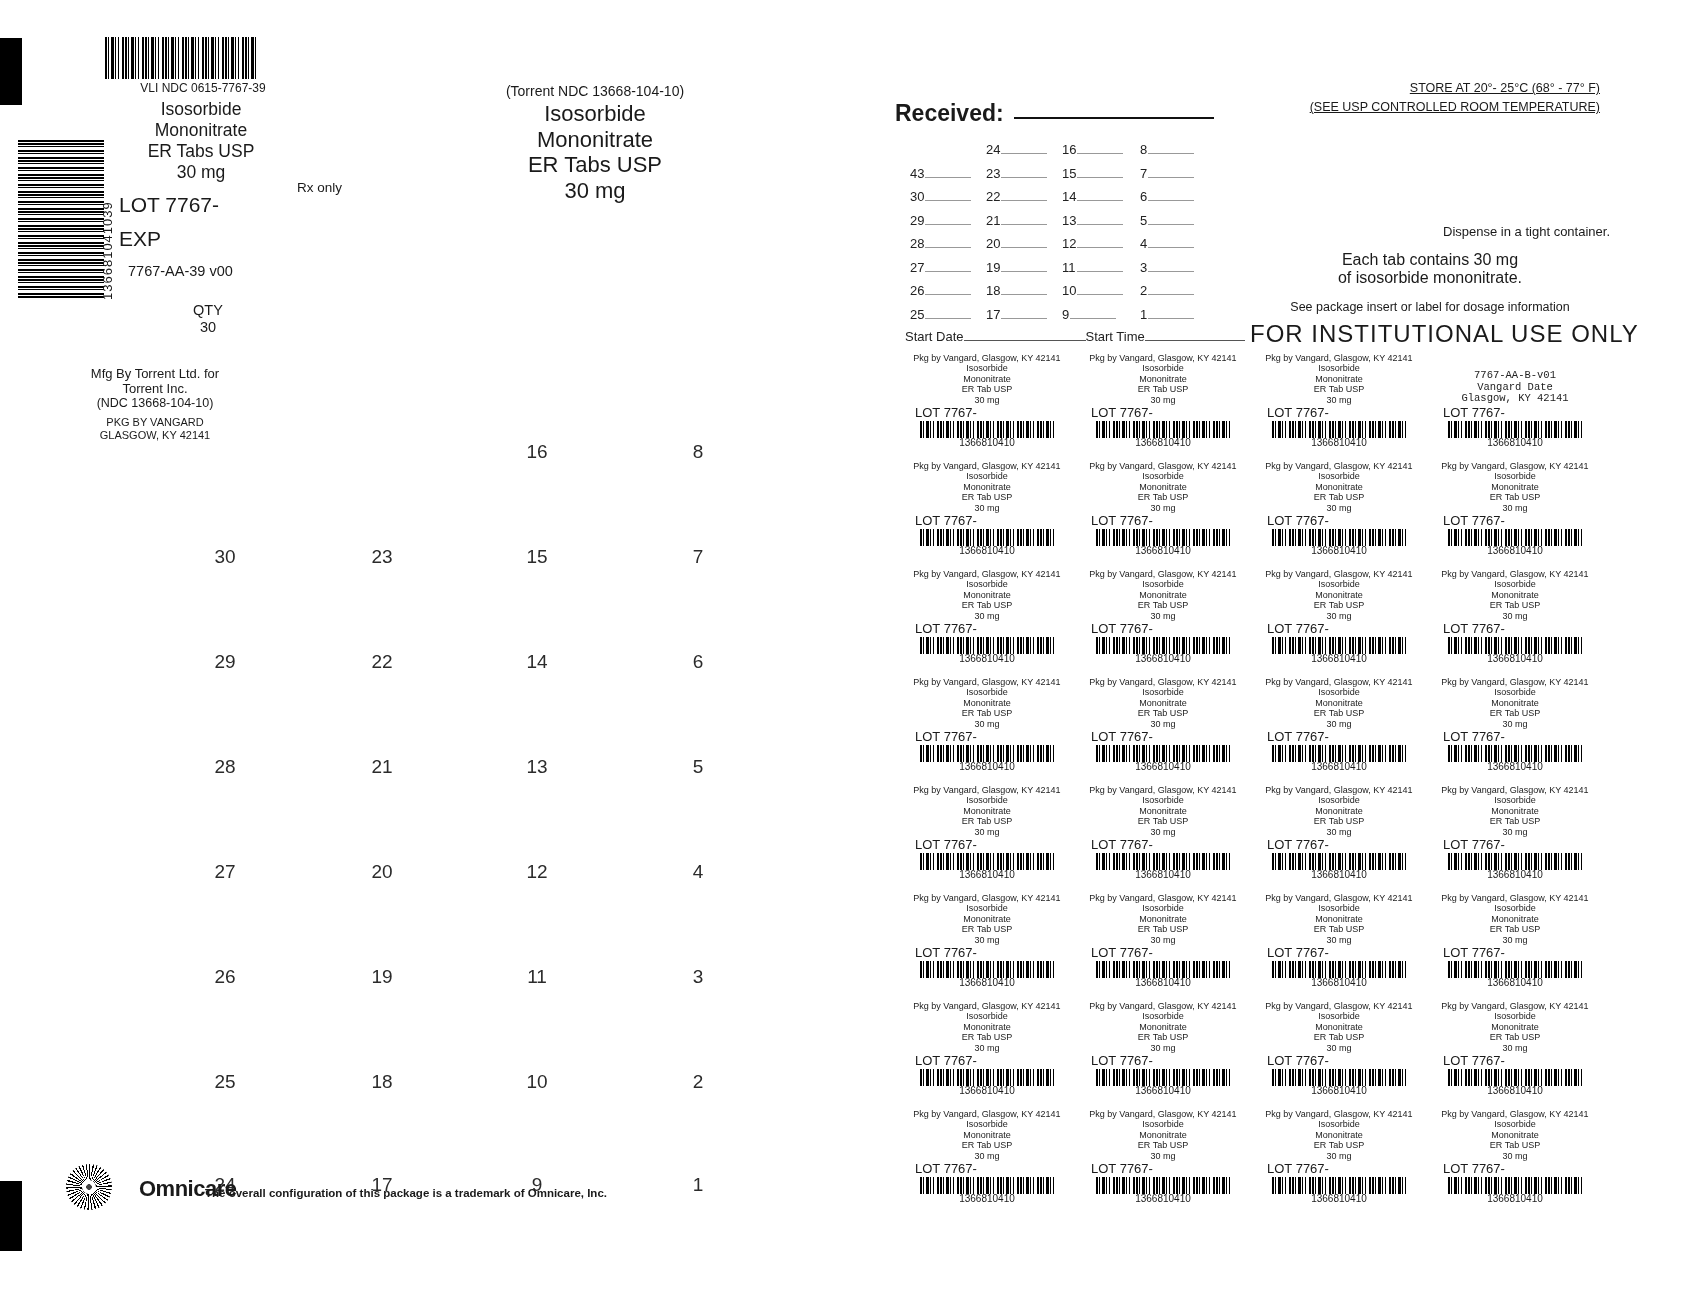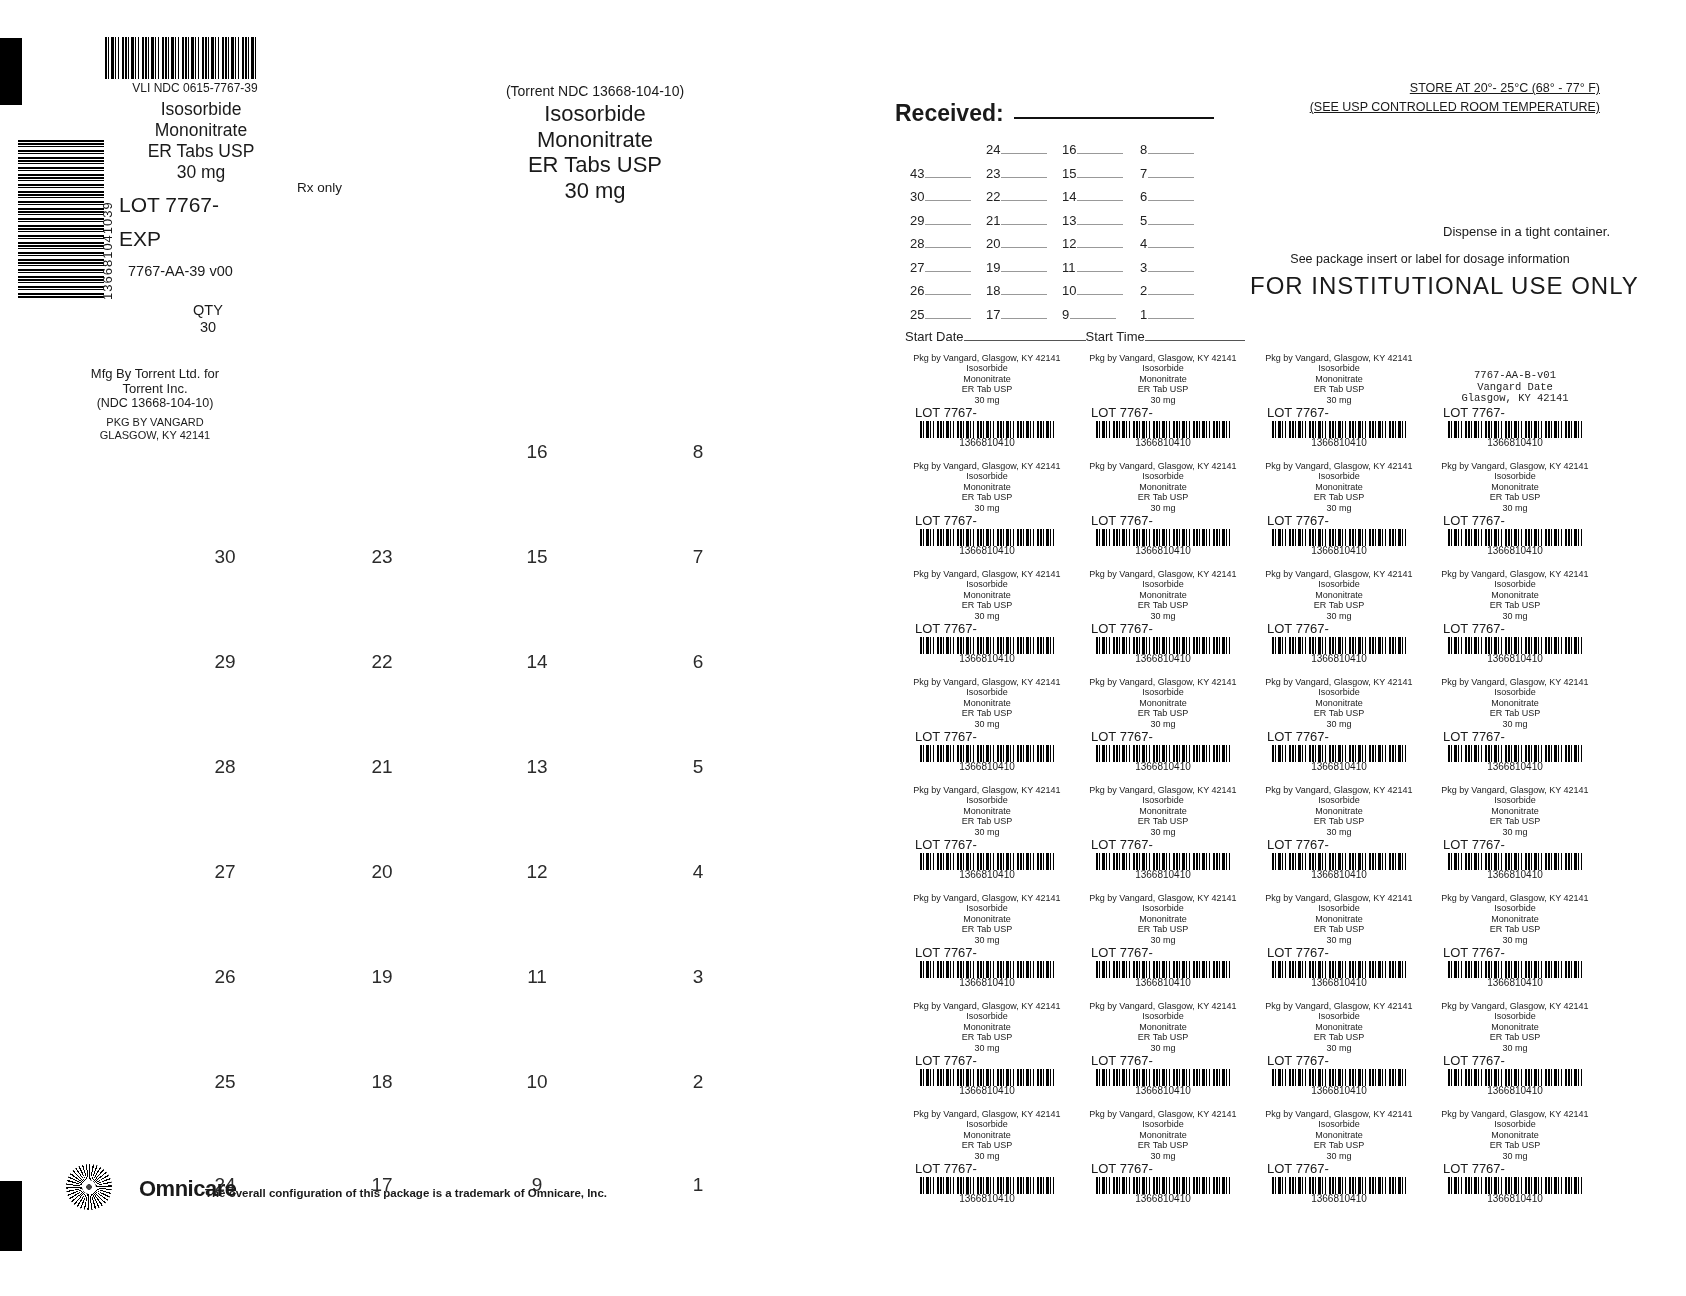--- a/index.html
+++ b/index.html
@@ -20,21 +20,21 @@
   .bc-v{background-color:#fff;background-image:repeating-linear-gradient(to bottom,
       #000 0px,#000 2px,#fff 2px,#fff 3px,
       #000 3px,#000 5px,#fff 5px,#fff 6px,
       #000 6px,#000 7px,#fff 7px,#fff 10px,
       #000 10px,#000 12px,#fff 12px,#fff 13px,
       #000 13px,#000 14px,#fff 14px,#fff 17px);}
 
   .corner-mark{left:0;width:22px;background:#000;}
 
   
-  .vli{left:110px;top:81px;width:170px;font-size:12px;}
+  .vli{left:118px;top:81px;width:170px;font-size:12px;}
   .drug-l{left:116px;top:99px;width:170px;font-size:17.5px;line-height:21px;}
   .rxonly{left:297px;top:180px;font-size:13.5px;}
   .lot-big{left:119px;top:193px;font-size:21px;}
   .exp-big{left:119px;top:227px;font-size:21px;}
   .vercode{left:128px;top:263px;font-size:14.5px;}
   .qtyblk{left:186px;top:302px;width:44px;font-size:14.5px;line-height:16.5px;}
   .side-num{left:100px;top:140px;height:160px;font-size:13px;letter-spacing:1px;
             writing-mode:vertical-rl;transform:rotate(180deg);}
   .mfgblk{left:73px;top:366px;width:164px;font-size:13px;line-height:15px;}
   .mfg-ndc{font-size:12.5px;}
@@ -202,20 +202,24 @@
       <span>Start Date</span><span class="sd-blank" style="width:122px;"></span><span>Start Time</span><span class="sd-blank" style="width:100px;"></span>
     </div>
   </div>
 
   <div class="abs rgt storage">
     <div>STORE AT 20°- 25°C (68° - 77° F)</div>
     <div>(SEE USP CONTROLLED ROOM TEMPERATURE)</div>
   </div>
   <div class="abs ctr instr">
     <div class="i-dispense">Dispense in a tight container.</div>
+    <div class="i-contains">
+      <div>Each tab contains 30 mg</div>
+      <div>of isosorbide mononitrate.</div>
+    </div>
     <div class="i-insert">See package insert or label for dosage information</div>
     <div class="i-inst">FOR INSTITUTIONAL USE ONLY</div>
   </div>
 
   <div id="unit-grid">
       <div class="unit-cell" style="left: 905px; top: 353px;">
         <div class="u-line">Pkg by Vangard, Glasgow, KY 42141</div>
         <div class="u-line">Isosorbide</div>
         <div class="u-line">Mononitrate</div>
         <div class="u-line">ER Tab USP</div>

